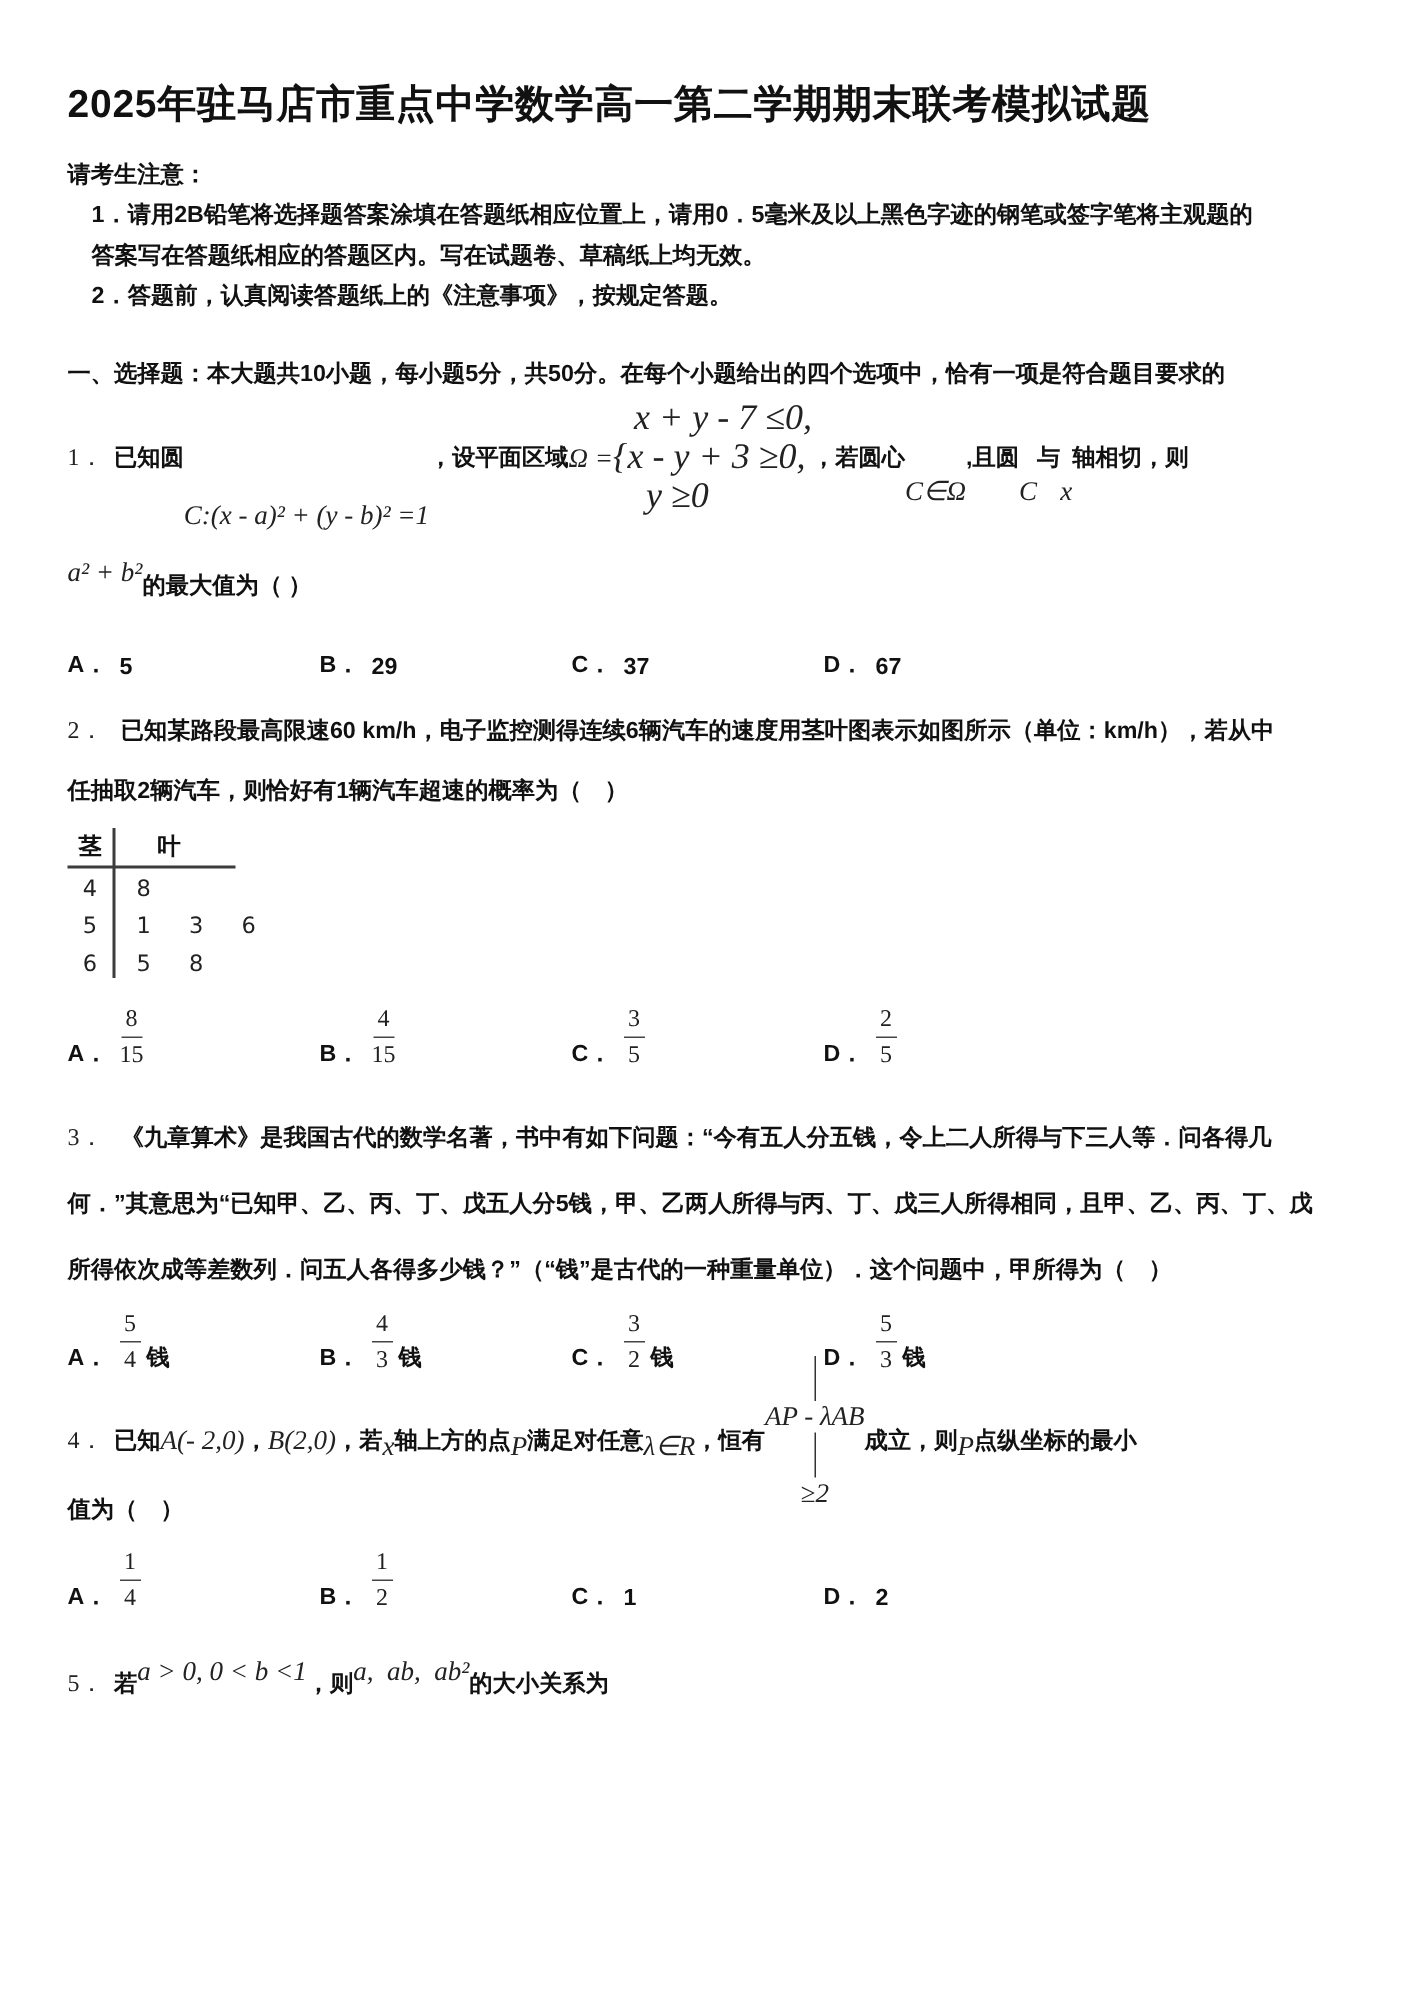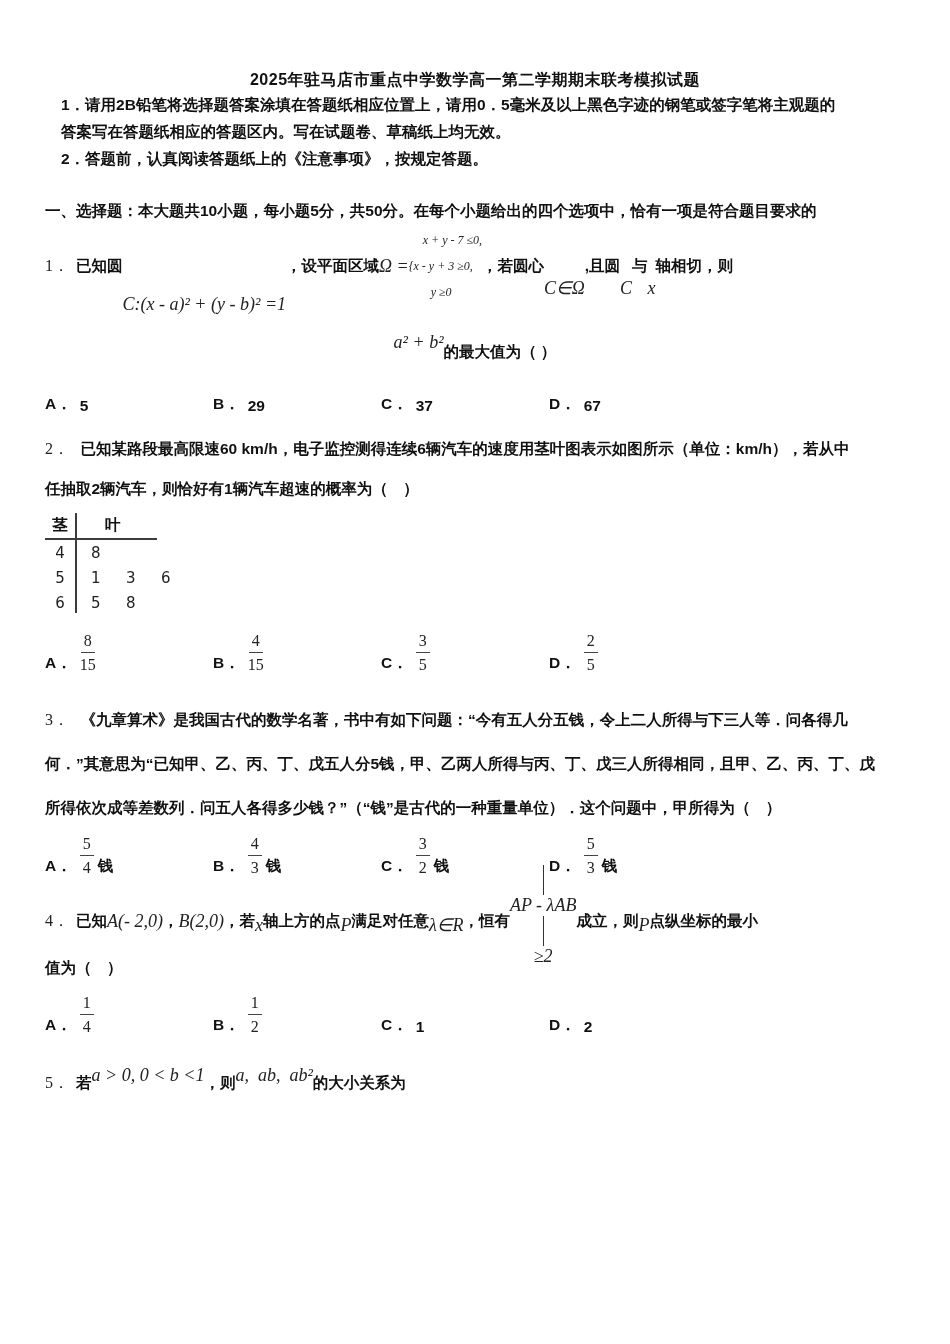--- a/index.html
+++ b/index.html
@@ -11,37 +11,37 @@
     background:#ffffff;
     color:#1a1a1a;
     overflow:hidden;
     font-family:"Liberation Sans", sans-serif;
   }
   .cn { font-family:"Liberation Sans", sans-serif; font-weight:700; font-size:15.5px; color:#111; }
   .math { font-family:"Liberation Serif", serif; font-style:italic; font-weight:400; font-size:18px; color:#222; white-space:pre; }
   .qnum { font-family:"Liberation Serif", serif; font-style:normal; font-weight:400; font-size:16px; color:#222; padding-right:7px; }
   .line { white-space:nowrap; }
 
-  .title { padding-top:70px; text-align:center; font-size:16px; font-weight:700; letter-spacing:0.5px; }
+  .title { padding-top:52px; text-align:left; font-size:26px; font-weight:700; letter-spacing:0.5px; }
 
   .notice-heading { margin-top:16px; line-height:27px; }
   .notice-line { line-height:27px;margin-left:16px; }
 
   .section-header { margin-top:25px; line-height:27px; }
 
   
   .q1row { margin-top:2px; display:flex; align-items:center; height:80px; white-space:nowrap; }
   .drop-big { position:relative; top:38px; }
   .drop-mid { position:relative; top:22px; }
   .sys { display:inline-flex; flex-direction:column; }
-  .sys-line { line-height:26px; white-space:pre; font-family:"Liberation Serif", serif; font-style:italic; font-size:12px; color:#222; }
+  .sys-line { line-height:26px; white-space:pre; font-family:"Liberation Serif", serif; font-style:italic; font-size:24px; color:#222; }
   .sys-l1 { padding-left:14px; }
   .sys-l3 { padding-left:22px; }
 
-  .q1tail { margin-top:26px; display:flex; align-items:flex-end; height:30px;justify-content:center; }
+  .q1tail { margin-top:26px; display:flex; align-items:flex-end; height:30px; }
   .raise { position:relative; top:-9px; }
   .q1tail .cn { line-height:20px; }
 
   .optrow { display:flex; align-items:flex-end; }
   .opt { width:168px; display:flex; align-items:flex-end; white-space:nowrap; }
   .opt-label { padding-right:8px; }
   .opt-val { font-size:15.5px; }
   .frac { display:inline-flex; flex-direction:column; align-items:center; font-family:"Liberation Serif", serif; font-size:16px; color:#222; line-height:19px; }
   .frac .num { display:block; border-bottom:1.6px solid #444; padding:0 3px 2px; }
   .frac .den { display:block; padding-top:2px; }
@@ -81,20 +81,21 @@
   .q5row { margin-top:32px; display:flex; align-items:center; height:30px; white-space:nowrap; }
   .raise-q5 { position:relative; top:-8px;text-align:right; }
 </style>
 </head>
 <body>
 
 <div class="page">
 
   <div class="title cn">2025年驻马店市重点中学数学高一第二学期期末联考模拟试题</div>
 
+  <div class="notice-heading cn line">请考生注意：</div>
   <div class="notice-line cn line">1．请用2B铅笔将选择题答案涂填在答题纸相应位置上，请用0．5毫米及以上黑色字迹的钢笔或签字笔将主观题的</div>
   <div class="notice-line cn line">答案写在答题纸相应的答题区内。写在试题卷、草稿纸上均无效。</div>
   <div class="notice-line cn line">2．答题前，认真阅读答题纸上的《注意事项》，按规定答题。</div>
 
   <div class="section-header cn line">一、选择题：本大题共10小题，每小题5分，共50分。在每个小题给出的四个选项中，恰有一项是符合题目要求的</div>
 
   <div class="q1row">
     <span class="qnum">1．</span>
     <span class="cn">已知圆</span>
     <span class="math drop-big">C:(x - a)² + (y - b)² =1</span>

